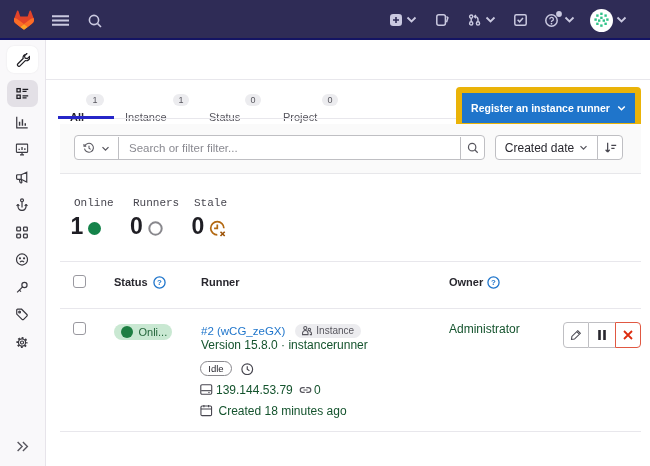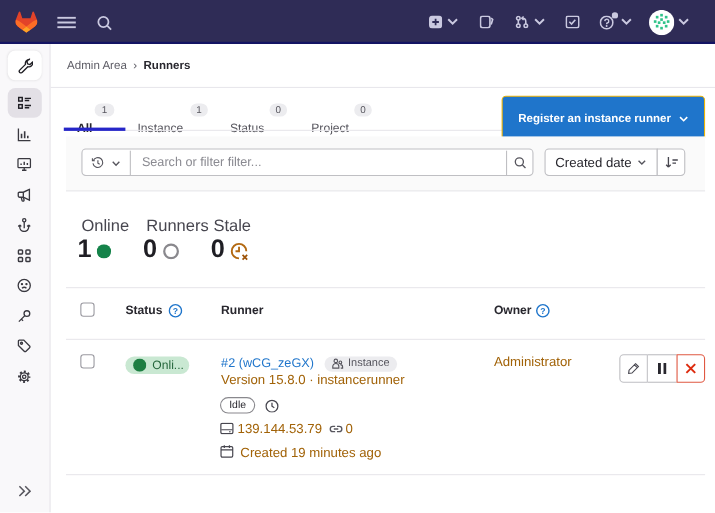--- a/index.html
+++ b/index.html
@@ -23,40 +23,40 @@
   
   .crumb { position:absolute; left:61px; top:54px; font-size:10.5px; color:#5e5d66; }
   .crumb b { color:#28272e; font-weight:700; }
   .hr { position:absolute; background:#e8e7ec; height:1px; }
 
   .tab-txt { position:absolute; top:111px; font-size:11px; color:#57565e; }
   .badge { position:absolute; top:94px; height:12px; border-radius:6px; background:#ececef;
            color:#57565e; font-size:9px; display:flex; align-items:center; justify-content:center; }
 
   .btn-reg { position:absolute; left:456px; top:87px; width:185px; height:42px; background:#1f75cb;
-             border:1px solid #eab308; border-radius:4px; color:#fff; font-size:10.5px; font-weight:700;
+             border:6px solid #eab308; border-radius:4px; color:#fff; font-size:10.5px; font-weight:700;
              display:flex; align-items:center; justify-content:center; }
 
   .fband { position:absolute; left:60px; top:124px; width:581px; height:50px; background:#fafafa;
            border-bottom:1px solid #e7e7ea; }
   .sbox { position:absolute; left:74px; top:135px; width:411px; height:25px; background:#fff;
           border:1px solid #bfbfc3; border-radius:4px; }
   .sdiv { position:absolute; top:0; width:1px; height:23px; background:#bfbfc3; }
   .btn-cd { position:absolute; left:495px; top:135px; width:103px; height:25px; background:#fff;
             border:1px solid #bfbfc3; border-radius:4px 0 0 4px; color:#28272e; font-size:12px;
             display:flex; align-items:center; justify-content:center; gap:5px; }
   .btn-sort { position:absolute; left:597px; top:135px; width:26px; height:25px; background:#fff;
               border:1px solid #bfbfc3; border-radius:0 4px 4px 0; display:flex; align-items:center; justify-content:center; }
 
-  .stat-lbl { position:absolute; top:197px; font-size:15px; color:#47464f; }
+  .stat-lbl { position:absolute; top:197px; font-size:11px; color:#47464f;font-family:Liberation Mono, monospace; }
   .stat-num { position:absolute; top:213px; font-size:23px; font-weight:600; color:#1f1e24; }
 
   .cb { position:absolute; left:73px; width:13px; height:13px; border:1px solid #9a99a0; border-radius:3px; background:#fff; }
   .th { position:absolute; top:276px; font-size:11px; font-weight:700; color:#28272e; }
-  .td { position:absolute; font-size:12px; color:#a16207; }
+  .td { position:absolute; font-size:12px; color:#14532d; }
 
   .pill-online { position:absolute; left:113.5px; top:324px; width:58px; height:16px; border-radius:8px;
                  background:#c9e8d2; color:#24663b; font-size:11px; display:flex; align-items:center; }
   .pill-inst { position:absolute; left:295px; top:323.5px; width:65.5px; height:14px; border-radius:8px;
                background:#ececef; color:#57565e; font-size:10px; display:flex; align-items:center; justify-content:center; gap:3px; }
   .pill-idle { position:absolute; left:200px; top:360.5px; width:32px; height:15px; border-radius:8px;
                border:1px solid #89888d; color:#28272e; font-size:9.5px; display:flex; align-items:center; justify-content:center; }
 
   .act { position:absolute; top:322px; width:26px; height:26px; background:#fff; border:1px solid #bfbfc3;
          display:flex; align-items:center; justify-content:center; }
@@ -225,21 +225,20 @@
           <circle cx="8" cy="8" r="1.9" stroke-width="1.4"></circle>
         </svg>
       </div>
     <div class="abs" style="left:16px;top:400px">
       <svg width="13" height="13" viewBox="0 0 16 16" fill="none" stroke="#57565e" stroke-width="1.7">
           <path d="m2 2.5 5.5 5.5L2 13.5M8.5 2.5 14 8l-5.5 5.5"></path>
         </svg>
     </div>
   </div>
 
-  <div class="crumb">Admin Area&nbsp;&nbsp;›&nbsp;&nbsp;<b>Runners</b></div>
   <div class="hr" style="left:46px;top:79px;width:604px"></div>
 
   <div class="tab-txt" style="left:70px;font-weight:700;color:#28272e">All</div>
   <div class="badge" style="left:86px;width:18px">1</div>
   <div class="tab-txt" style="left:125px">Instance</div>
   <div class="badge" style="left:173px;width:16px">1</div>
   <div class="tab-txt" style="left:209px">Status</div>
   <div class="badge" style="left:245px;width:16px">0</div>
   <div class="tab-txt" style="left:283px">Project</div>
   <div class="badge" style="left:322px;width:16px">0</div>
@@ -345,21 +344,21 @@
   </svg>
   <div class="td" style="left:216px;top:383px">139.144.53.79</div>
   <svg class="abs" style="left:298.5px;top:384.5px" width="13" height="10" viewBox="0 0 16 12" fill="none" stroke="#57565e" stroke-width="1.5">
     <path d="M7 3H4.5a3 3 0 0 0 0 6H7M9 3h2.5a3 3 0 0 1 0 6H9M5.5 6h5"></path>
   </svg>
   <div class="td" style="left:314px;top:383px">0</div>
   <svg class="abs" style="left:200px;top:403.5px" width="12.5" height="13" viewBox="0 0 16 16" fill="none" stroke="#47464f" stroke-width="1.4">
     <rect x="1.2" y="2.2" width="13.6" height="12.3" rx="1.5"></rect>
       <path d="M1.2 6h13.6M5 0.8v3M11 0.8v3"></path>
   </svg>
-  <div class="td" style="left:218.5px;top:404px">Created 19 minutes ago</div>
+  <div class="td" style="left:218.5px;top:404px">Created 18 minutes ago</div>
   <div class="td" style="left:449px;top:322px">Administrator</div>
 
   <div class="act" style="left:563px;border-radius:4px 0 0 4px">
     <svg width="12" height="12" viewBox="0 0 16 16" fill="none" stroke="#47464f" stroke-width="1.4">
       <path d="m10.3 2.2 3.5 3.5L6 13.5l-4 .5.5-4ZM9 3.5l3.5 3.5"></path>
     </svg>
   </div>
   <div class="act" style="left:589px;border-left:none;border-right:none">
     <svg width="8" height="10" viewBox="0 0 8 10">
         <path d="M0.2 0h2.6v10H0.2zM5.2 0h2.6v10H5.2z" fill="#28272e"></path>

